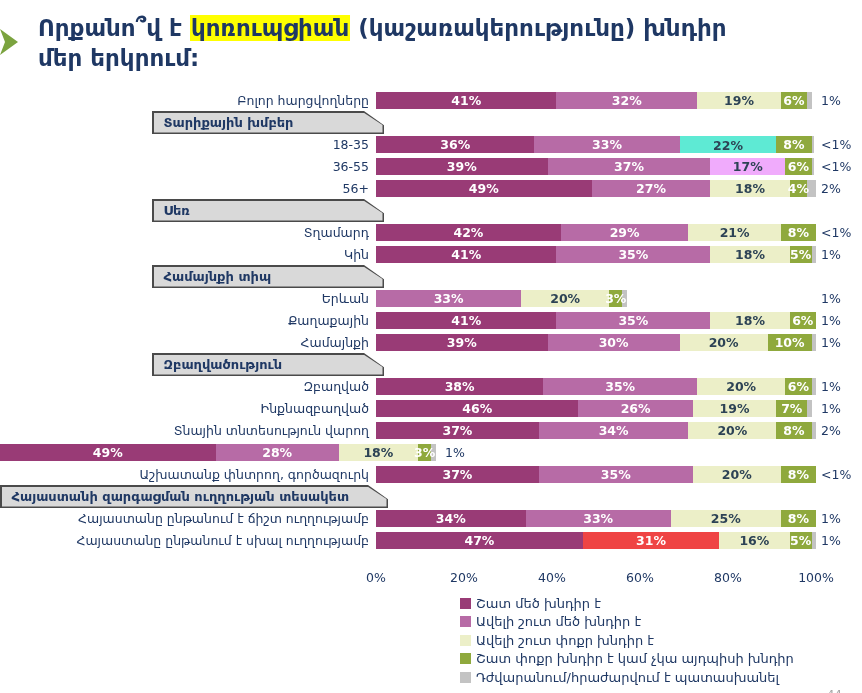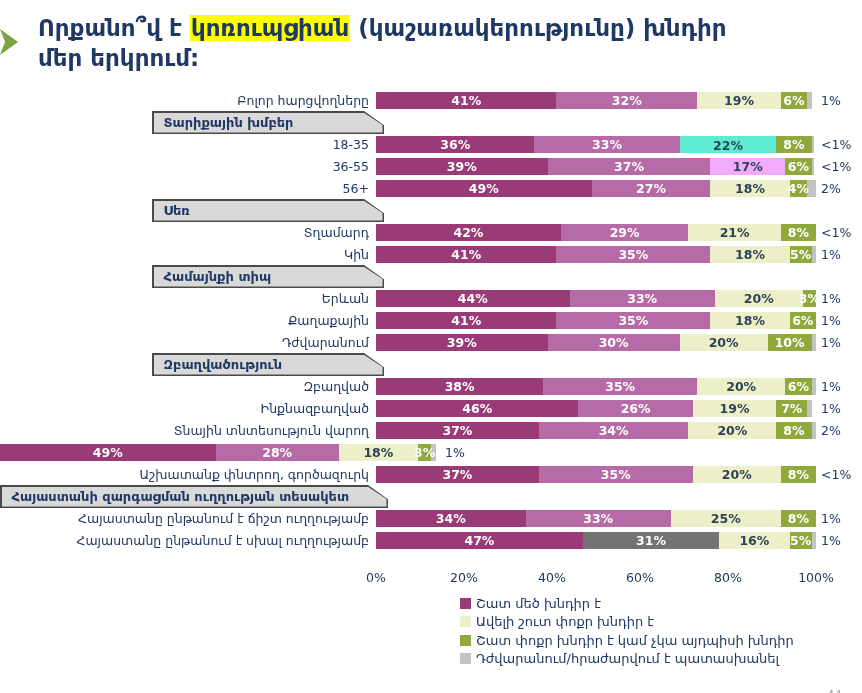--- a/index.html
+++ b/index.html
@@ -220,23 +220,20 @@
           <div class="suffix">1%</div>
         </div>
         <div class="crow section-row">
           <div class="callout">
             <div class="callout-inner">Համայնքի տիպ</div>
           </div>
         </div>
         <div class="crow bar-row">
           <div class="rlabel">Երևան</div>
           <div class="track">
-            <div class="seg" style="width: 44%; background: rgb(153, 59, 118);">
-              <span class="segtxt light">44%</span>
-            </div>
             <div class="seg" style="width: 33%; background: rgb(183, 107, 166);">
               <span class="segtxt light">33%</span>
             </div>
             <div class="seg" style="width: 20%; background: rgb(236, 239, 200);">
               <span class="segtxt dark">20%</span>
             </div>
             <div class="seg" style="width: 3%; background: rgb(143, 169, 61);">
               <span class="segtxt light">3%</span>
             </div>
             <div class="seg" style="width: 1%; background: rgb(195, 195, 195);"></div>
@@ -256,21 +253,21 @@
               <span class="segtxt dark">18%</span>
             </div>
             <div class="seg" style="width: 6%; background: rgb(143, 169, 61);">
               <span class="segtxt light">6%</span>
             </div>
             <div class="seg" style="width: 1%; background: rgb(195, 195, 195);"></div>
           </div>
           <div class="suffix">1%</div>
         </div>
         <div class="crow bar-row">
-          <div class="rlabel">Դժվարանում</div>
+          <div class="rlabel">Համայնքի</div>
           <div class="track">
             <div class="seg" style="width: 39%; background: rgb(153, 59, 118);">
               <span class="segtxt light">39%</span>
             </div>
             <div class="seg" style="width: 30%; background: rgb(183, 107, 166);">
               <span class="segtxt light">30%</span>
             </div>
             <div class="seg" style="width: 20%; background: rgb(236, 239, 200);">
               <span class="segtxt dark">20%</span>
             </div>
@@ -403,21 +400,21 @@
             <div class="seg" style="width: 1%; background: rgb(195, 195, 195);"></div>
           </div>
           <div class="suffix">1%</div>
         </div>
         <div class="crow bar-row">
           <div class="rlabel">Հայաստանը ընթանում է սխալ ուղղությամբ</div>
           <div class="track">
             <div class="seg" style="width: 47%; background: rgb(153, 59, 118);">
               <span class="segtxt light">47%</span>
             </div>
-            <div class="seg" style="width: 31%; background: #737373;">
+            <div class="seg" style="width: 31%; background: #ef4444;">
               <span class="segtxt light">31%</span>
             </div>
             <div class="seg" style="width: 16%; background: rgb(236, 239, 200);">
               <span class="segtxt dark">16%</span>
             </div>
             <div class="seg" style="width: 5%; background: rgb(143, 169, 61);">
               <span class="segtxt light">5%</span>
             </div>
             <div class="seg" style="width: 1%; background: rgb(195, 195, 195);"></div>
           </div>
@@ -434,20 +431,24 @@
       <div class="tick" style="left: 698px;">80%</div>
       <div class="tick" style="left: 786px;">100%</div>
     </div>
 
   <div class="legend">
       <div class="legend-item">
         <div class="swatch" style="background: rgb(153, 59, 118);"></div>
         <div class="ltext">Շատ մեծ խնդիր է</div>
       </div>
       <div class="legend-item">
+        <div class="swatch" style="background: rgb(183, 107, 166);"></div>
+        <div class="ltext">Ավելի շուտ մեծ խնդիր է</div>
+      </div>
+      <div class="legend-item">
         <div class="swatch" style="background: rgb(236, 239, 200);"></div>
         <div class="ltext">Ավելի շուտ փոքր խնդիր է</div>
       </div>
       <div class="legend-item">
         <div class="swatch" style="background: rgb(143, 169, 61);"></div>
         <div class="ltext">Շատ փոքր խնդիր է կամ չկա այդպիսի խնդիր</div>
       </div>
       <div class="legend-item">
         <div class="swatch" style="background: rgb(195, 195, 195);"></div>
         <div class="ltext">Դժվարանում/հրաժարվում է պատասխանել</div>

